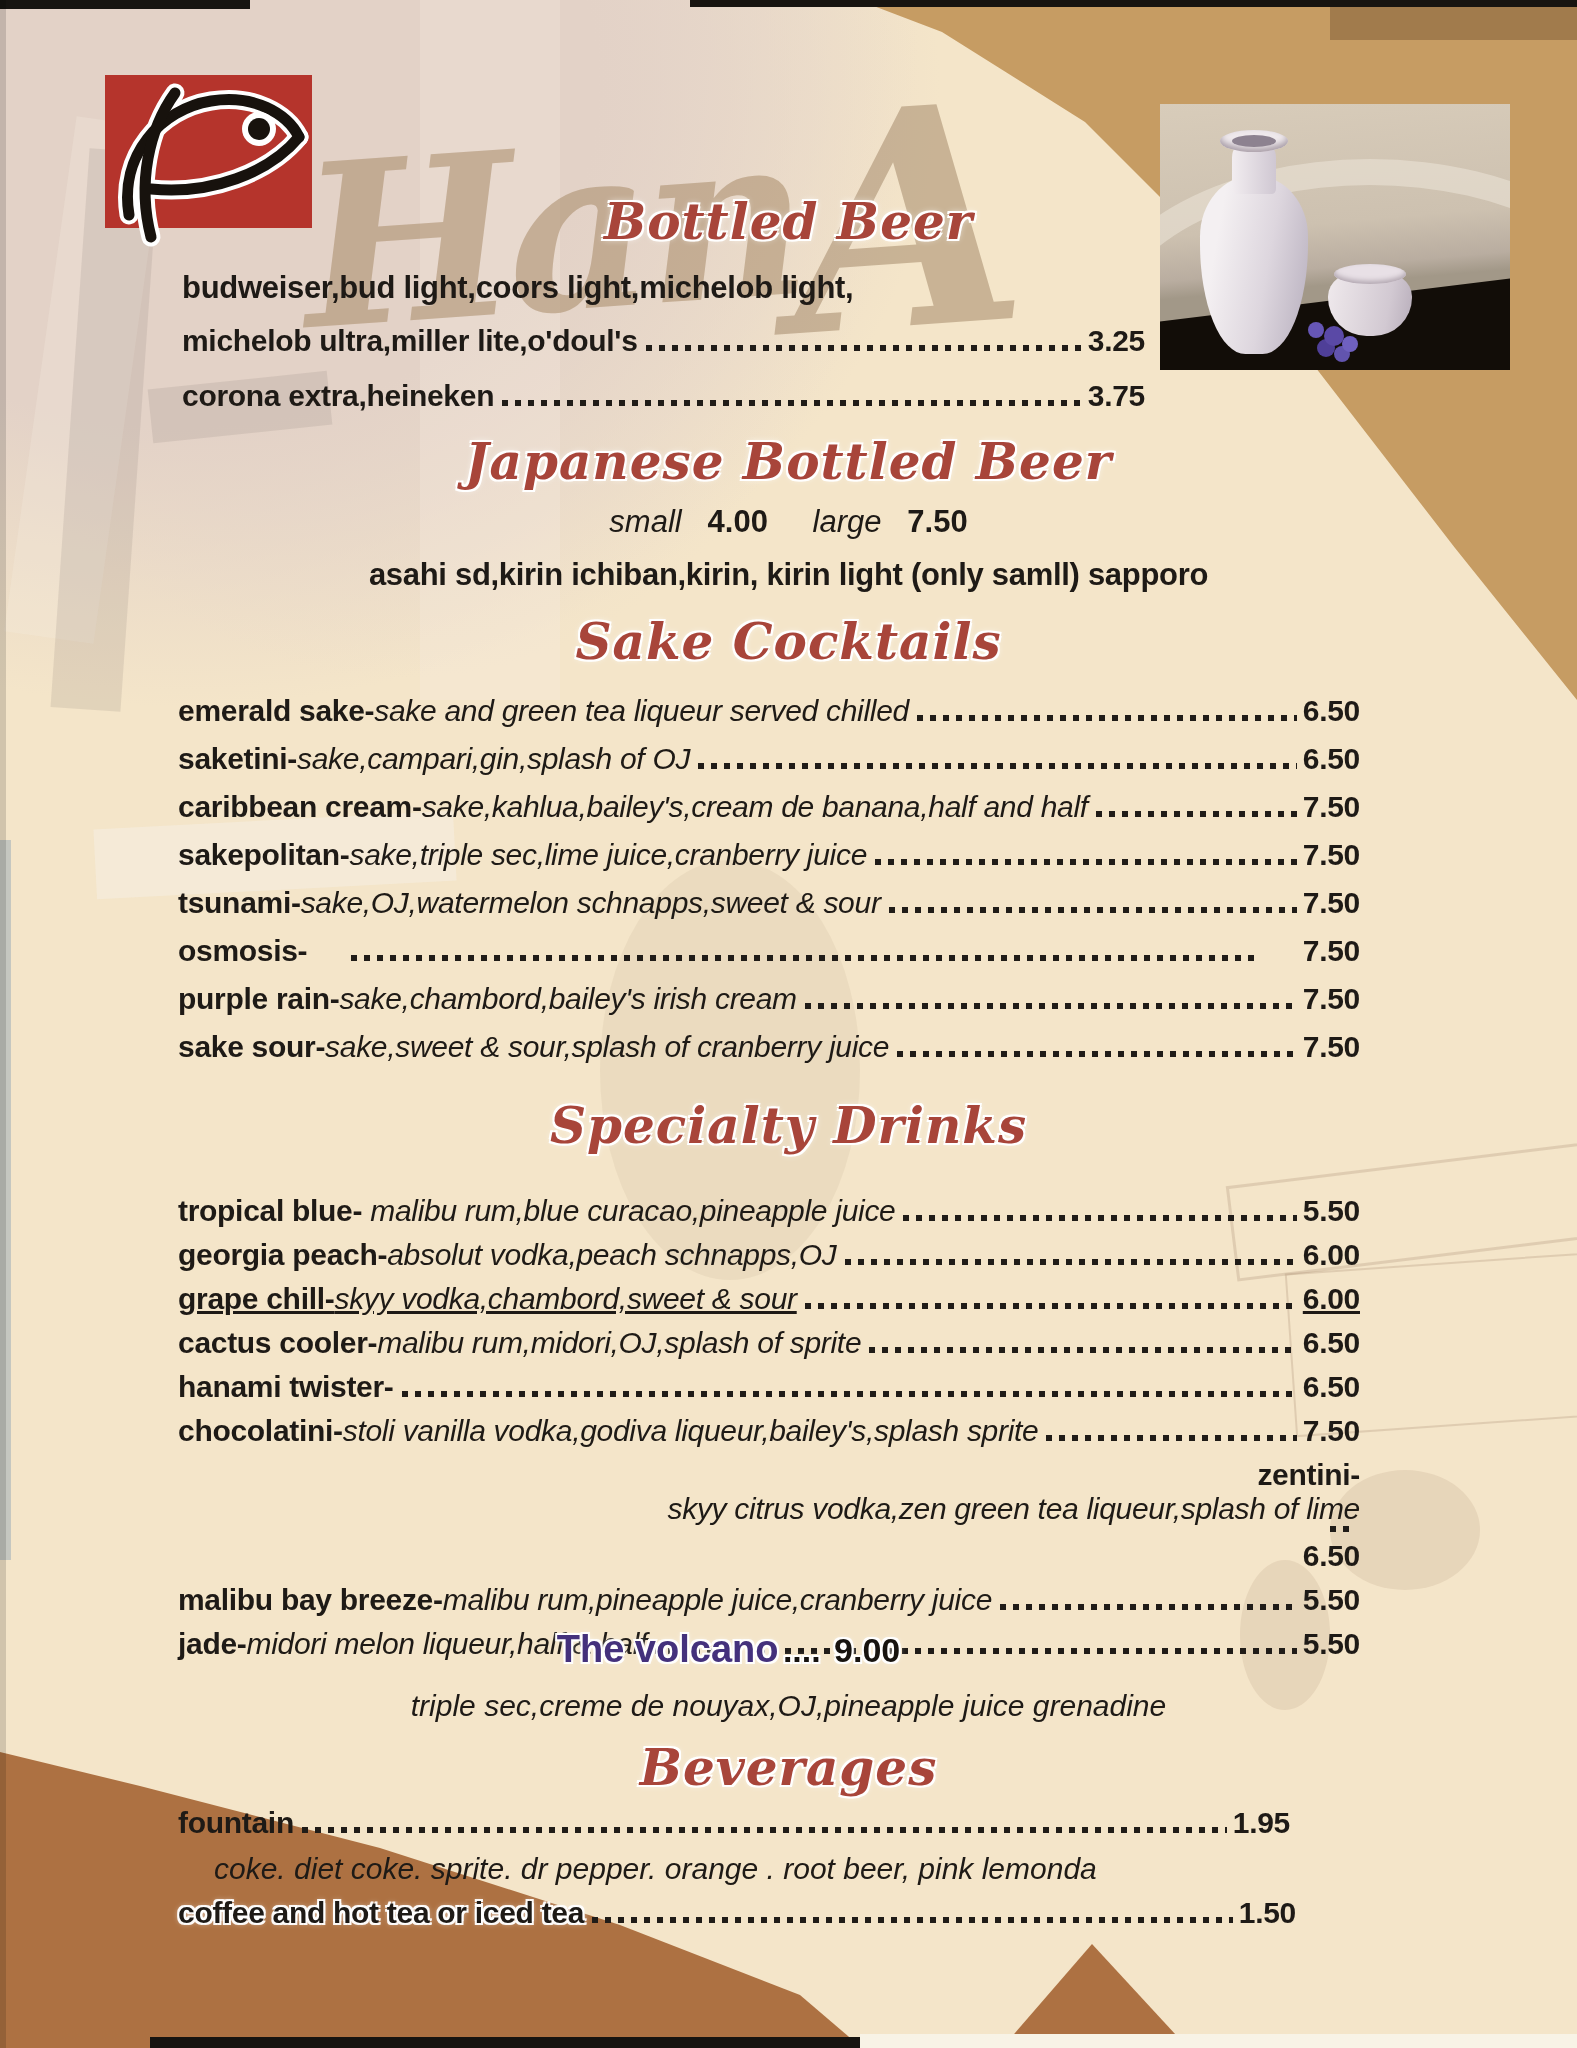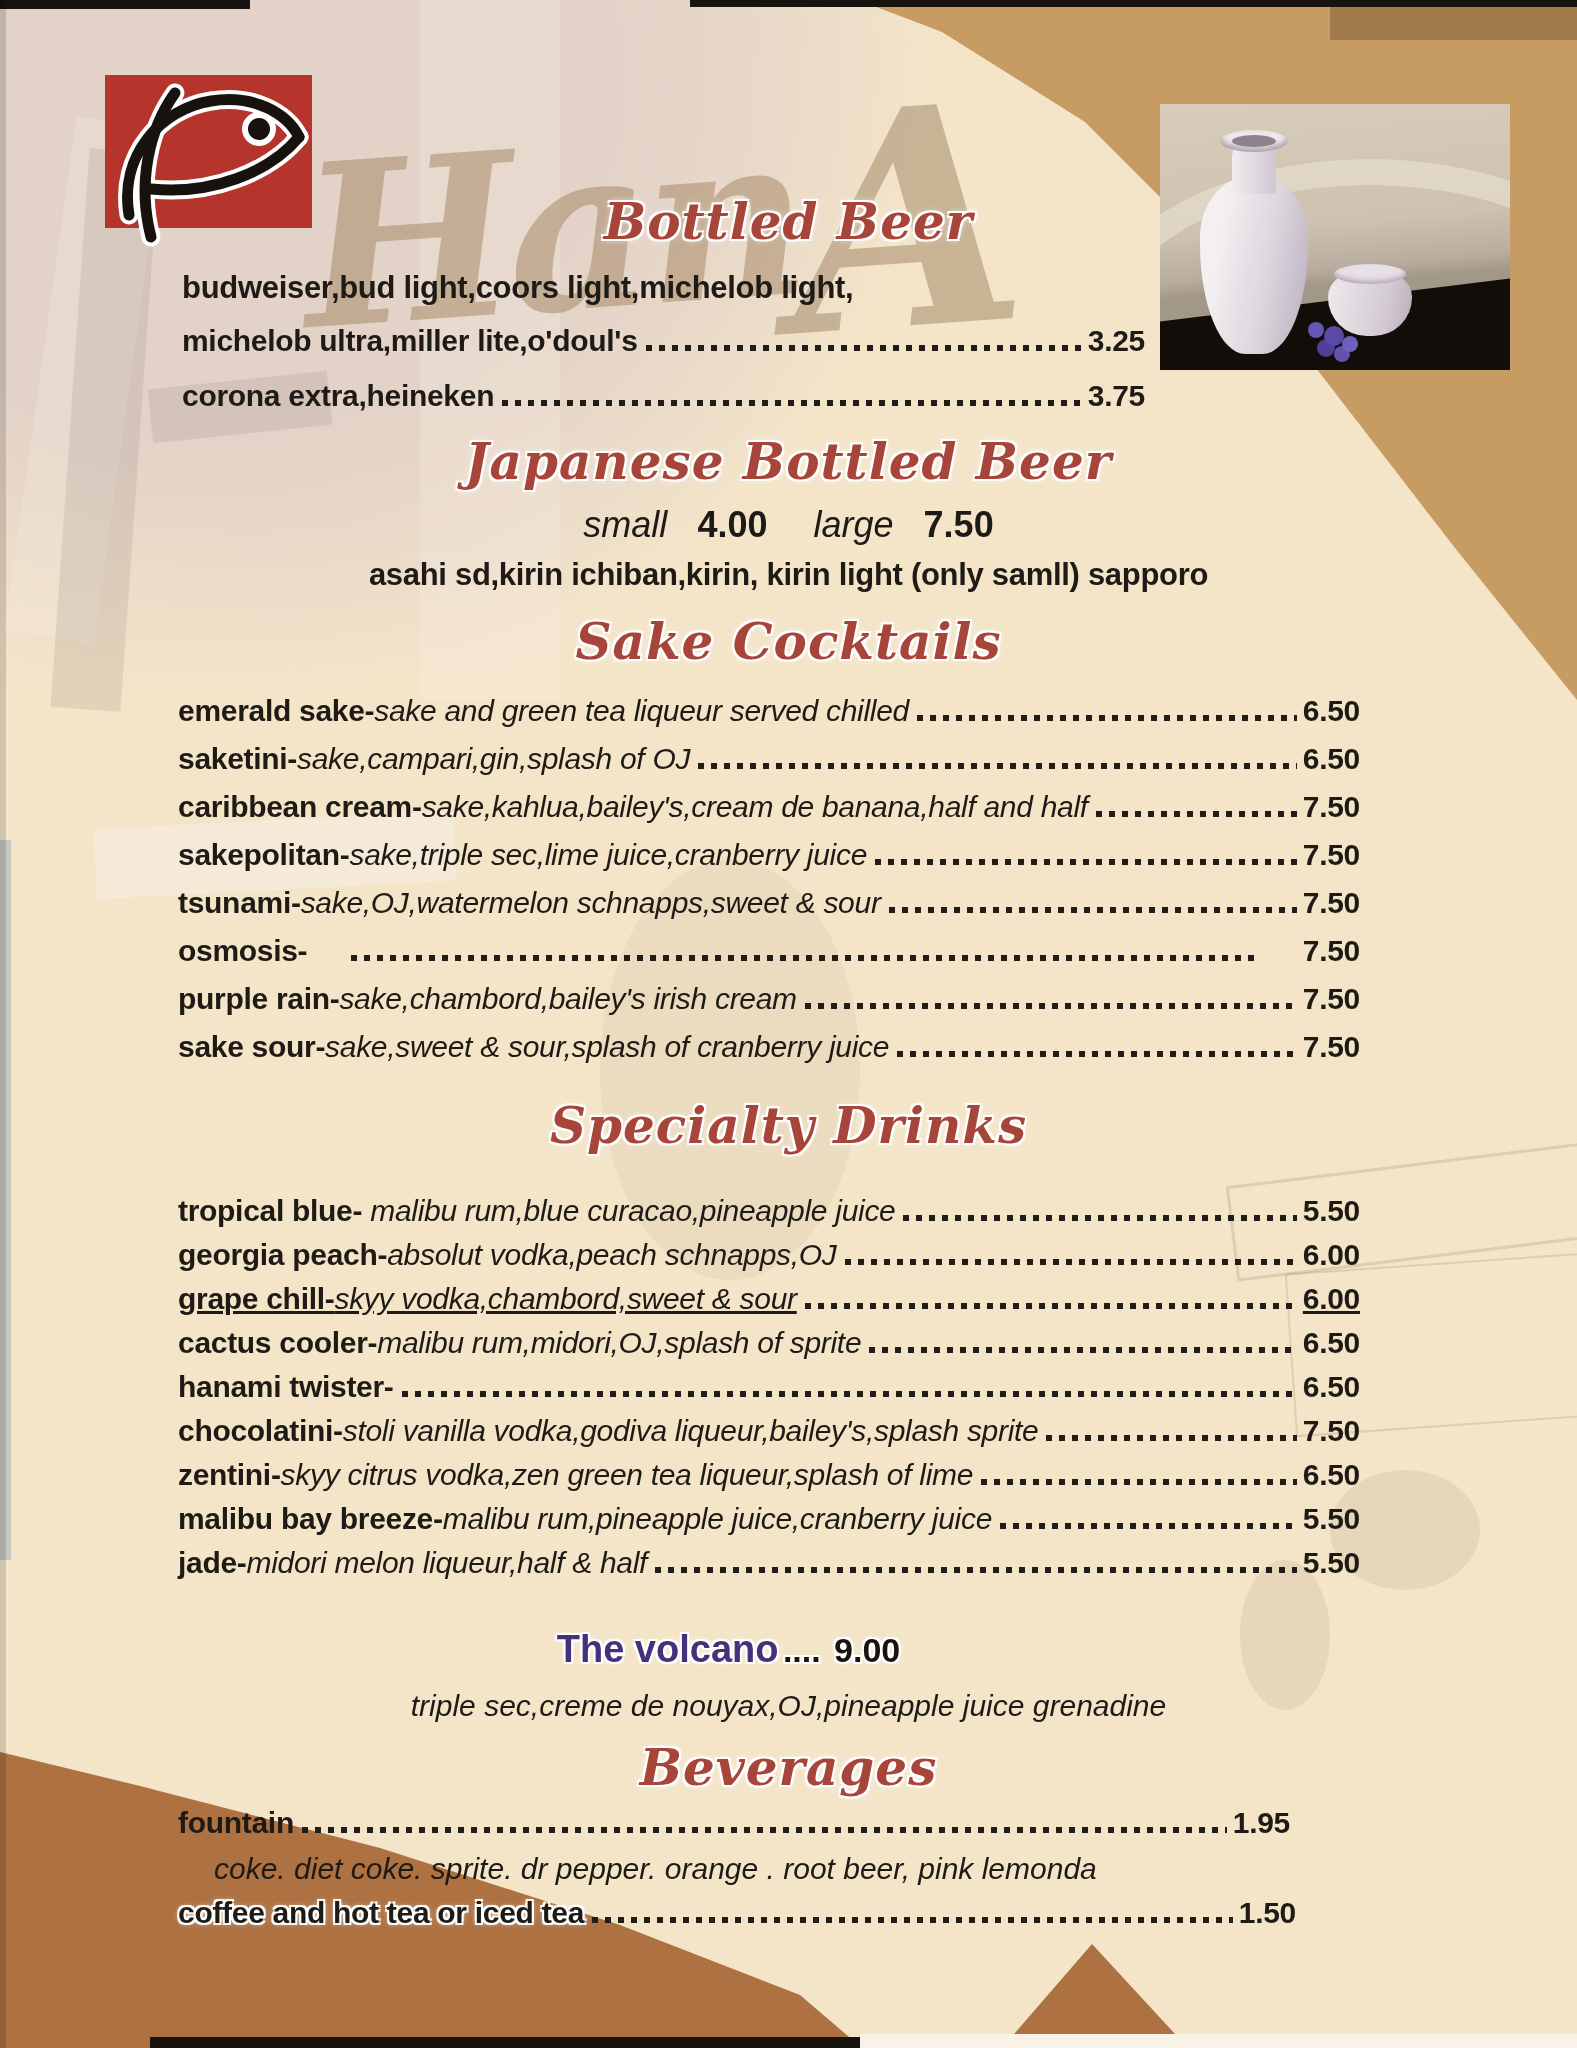--- a/index.html
+++ b/index.html
@@ -79,21 +79,21 @@
   .item-row{display:flex;align-items:flex-end;font-size:30px;line-height:34px;letter-spacing:-0.3px;}
   .item-name{font-weight:bold;white-space:nowrap;}
   .item-desc{font-style:italic;white-space:nowrap;}
   .leader{flex:1 1 auto;min-width:24px;height:6px;margin:0 6px 7px 8px;
     background:repeating-linear-gradient(90deg,#201c18 0 6px,rgba(0,0,0,0) 6px 13px);}
   .item-price{font-weight:bold;white-space:nowrap;}
   .bold-line{font-weight:bold;font-size:31px;line-height:36px;letter-spacing:-0.3px;}
   .center{text-align:center;}
   .glow{text-shadow:-2px -2px 0 rgba(255,255,255,.95),2px -2px 0 rgba(255,255,255,.95),
         -2px 2px 0 rgba(255,255,255,.95),2px 2px 0 rgba(255,255,255,.95),0 0 6px rgba(255,255,255,.9);}
-  .size-line{font-size:36px;}
+  .size-line{font-size:31px;}
   .size-line .lbl{font-style:italic;}
   .size-line .prc{font-weight:bold;margin-right:36px;}
   .volcano-title{font-size:38px;font-weight:bold;color:#44317c;}
   .volcano-dots{font-size:34px;font-weight:bold;color:#17130f;}
   .volcano-price{font-size:34px;font-weight:bold;color:#17130f;}
   .italic-line{font-style:italic;font-size:30px;}
 </style>
 </head>
 <body>
 
@@ -267,21 +267,21 @@
       <span class="item-name">hanami twister-</span>
       <span class="leader"></span>
       <span class="item-price">6.50</span>
     </div>
     <div class="item-row" style="margin-bottom:10px;">
       <span class="item-name">chocolatini-</span>
         <span class="item-desc">stoli vanilla vodka,godiva liqueur,bailey's,splash sprite</span>
       <span class="leader"></span>
       <span class="item-price">7.50</span>
     </div>
-    <div class="item-row" style="margin-bottom:10px;">
+    <div class="item-row" style="margin-bottom:10px;flex-direction:column;">
       <span class="item-name">zentini-</span>
         <span class="item-desc">skyy citrus vodka,zen green tea liqueur,splash of lime</span>
       <span class="leader"></span>
       <span class="item-price">6.50</span>
     </div>
     <div class="item-row" style="margin-bottom:10px;">
       <span class="item-name">malibu bay breeze-</span>
         <span class="item-desc">malibu rum,pineapple juice,cranberry juice</span>
       <span class="leader"></span>
       <span class="item-price">5.50</span>

